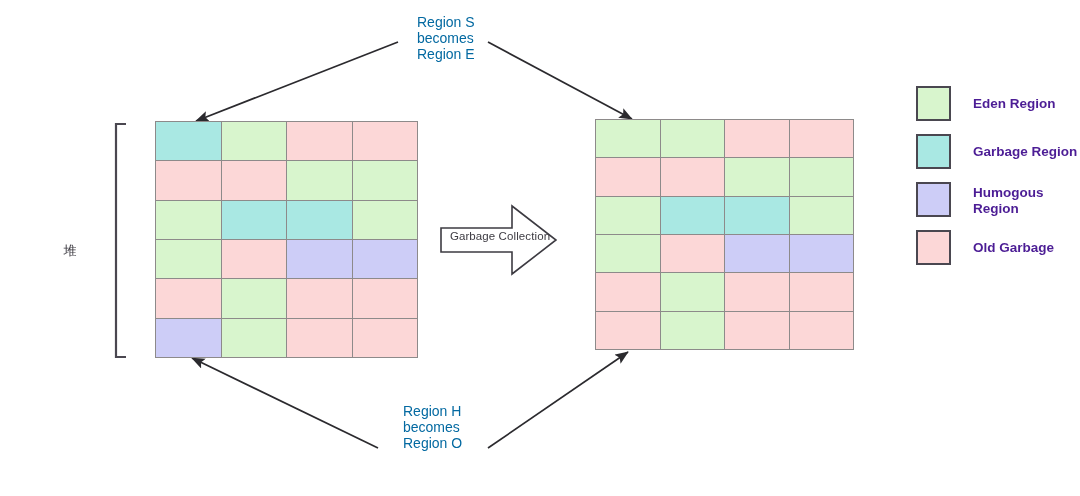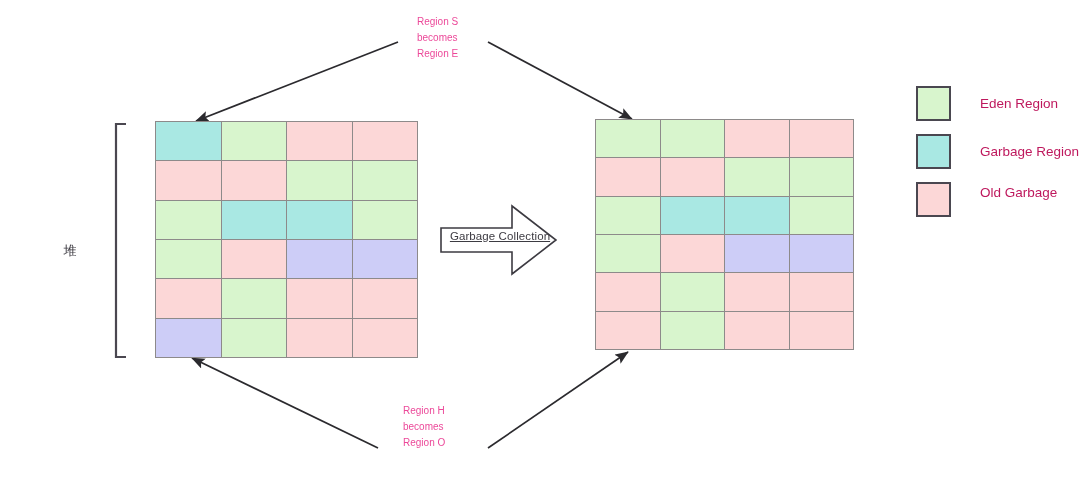--- a/index.html
+++ b/index.html
@@ -17,34 +17,34 @@
         border:1px solid #8d8a8a;box-sizing:border-box;}
   #grid-before{left:155px;top:121px;width:263px;height:237px;}
   #grid-after{left:595px;top:119px;width:259px;height:231px;}
   .cell{width:100%;height:100%;}
 
   
   .heap-label{position:absolute;left:50px;top:242px;width:40px;text-align:center;
               font-size:13px;color:#3d3b42;}
 
   
-  .anno{position:absolute;font-size:10px;line-height:16px;color:#ec4899;white-space:pre-line;}
+  .anno{position:absolute;font-size:14px;line-height:16px;color:#0369a1;white-space:pre-line;}
   #anno-top{left:417px;top:14px;}
   #anno-bottom{left:403px;top:403px;}
 
   
   .gc-label{position:absolute;left:444px;top:230px;width:112px;
-            font-size:11.5px;color:#3d3b42;text-align:center;letter-spacing:.1px;text-decoration:underline;}
+            font-size:11.5px;color:#3d3b42;text-align:center;letter-spacing:.1px;}
 
   
   #legend{position:absolute;left:916px;top:86px;}
   .legend-row{display:flex;align-items:center;margin-bottom:13px;}
   .legend-row:nth-child(3){align-items:flex-start;}
   .swatch{width:35px;height:35px;border:2px solid #4a4750;box-sizing:border-box;flex:0 0 auto;}
-  .legend-text{margin-left:29px;font-size:13.5px;font-weight:normal;color:#be185d;
+  .legend-text{margin-left:22px;font-size:13.5px;font-weight:bold;color:#4c1d95;
                line-height:16px;white-space:pre-line;}
   .legend-row:nth-child(3) .legend-text{margin-top:3px;}
 </style>
 </head>
 <body>
 
 <div class="stage">
 
   <svg class="overlay" viewBox="0 0 1080 496">
     <defs>
@@ -133,18 +133,23 @@
   <div id="legend">
       <div class="legend-row">
         <div class="swatch" style="background: rgb(216, 245, 205);"></div>
         <div class="legend-text">Eden Region</div>
       </div>
       <div class="legend-row">
         <div class="swatch" style="background: rgb(169, 232, 227);"></div>
         <div class="legend-text">Garbage Region</div>
       </div>
       <div class="legend-row">
+        <div class="swatch" style="background: rgb(205, 205, 247);"></div>
+        <div class="legend-text">Humogous
+Region</div>
+      </div>
+      <div class="legend-row">
         <div class="swatch" style="background: rgb(252, 215, 215);"></div>
         <div class="legend-text">Old Garbage</div>
       </div>
     </div>
 
 </div>
 
 </body></html>

